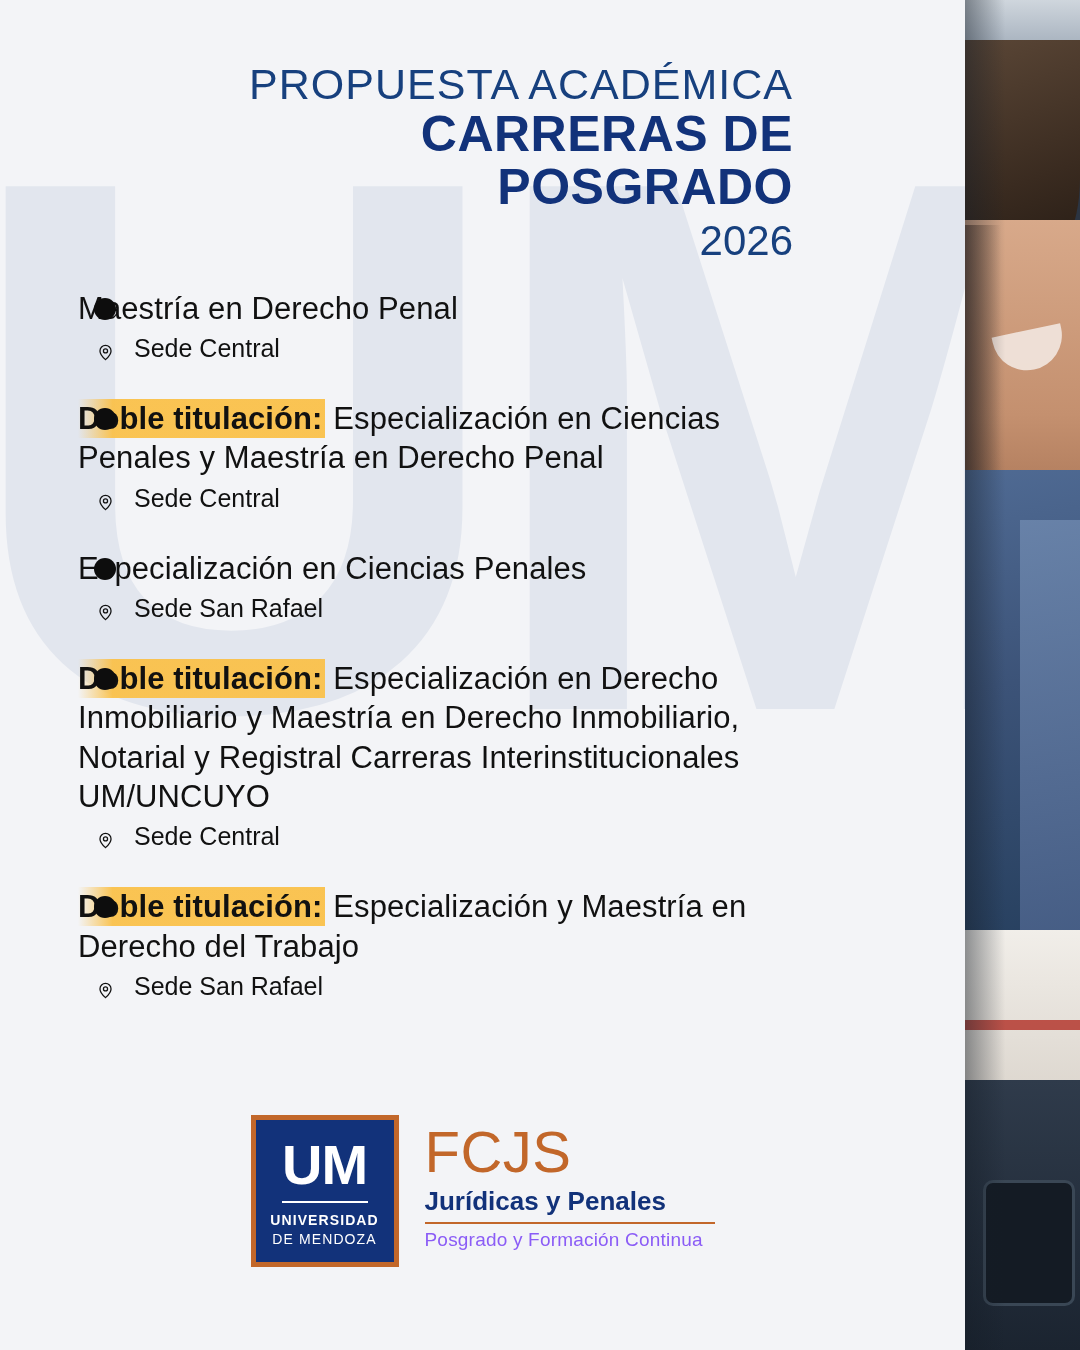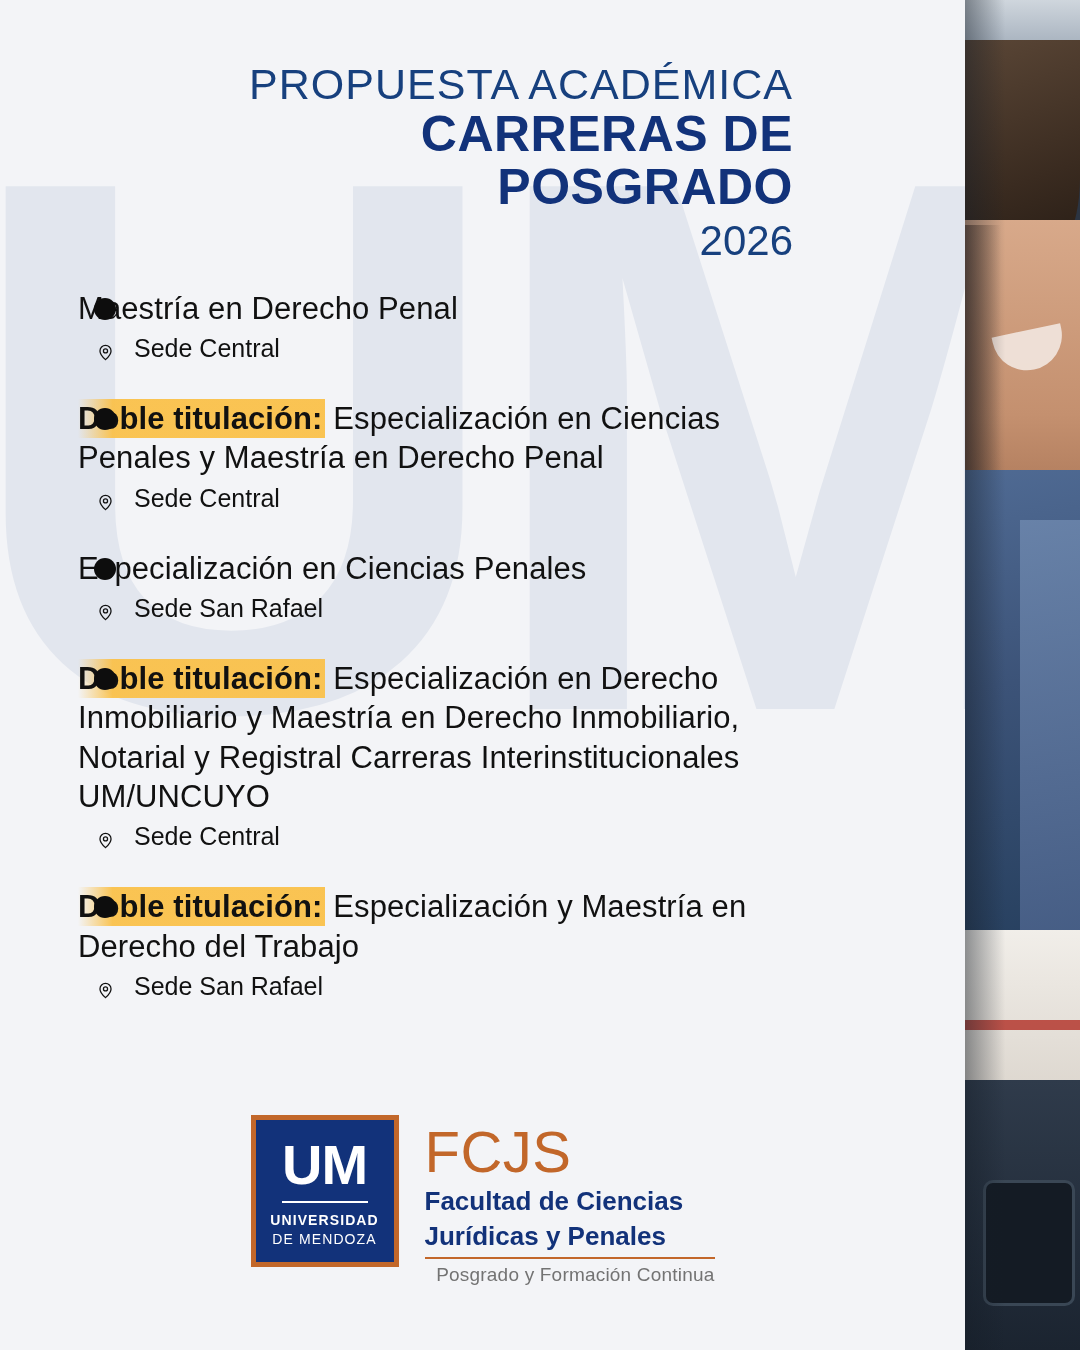--- a/index.html
+++ b/index.html
@@ -286,23 +286,22 @@
     margin-top: 6px;
   }
   .fcjs-rule {
     width: 290px;
     height: 2px;
     background: #c2672a;
     margin: 6px 0 5px 0;
   }
   .fcjs-note {
     font-size: 19px;
-    color: #737373;
+    color: #8b5cf6;
     letter-spacing: .2px;
-    text-align: right;
   }
 </style>
 </head>
 <body>
 
 <div class="poster">
 
   <div class="watermark">UM</div>
 
   <div class="photo-strip">
@@ -418,21 +417,20 @@
 
     <div class="footer">
       <div class="um-mark">
         <div class="um-letters">UM</div>
         <div class="um-rule"></div>
         <div class="um-sub1">UNIVERSIDAD</div>
         <div class="um-sub2">DE MENDOZA</div>
       </div>
       <div class="fcjs">
         <div class="fcjs-title">FCJS</div>
-        <div class="fcjs-sub">Facultad de Ciencias</div>
         <div class="fcjs-sub">Jurídicas y Penales</div>
         <div class="fcjs-rule"></div>
         <div class="fcjs-note">Posgrado y Formación Continua</div>
       </div>
     </div>
 
   </div>
 </div>
 
 </body></html>

